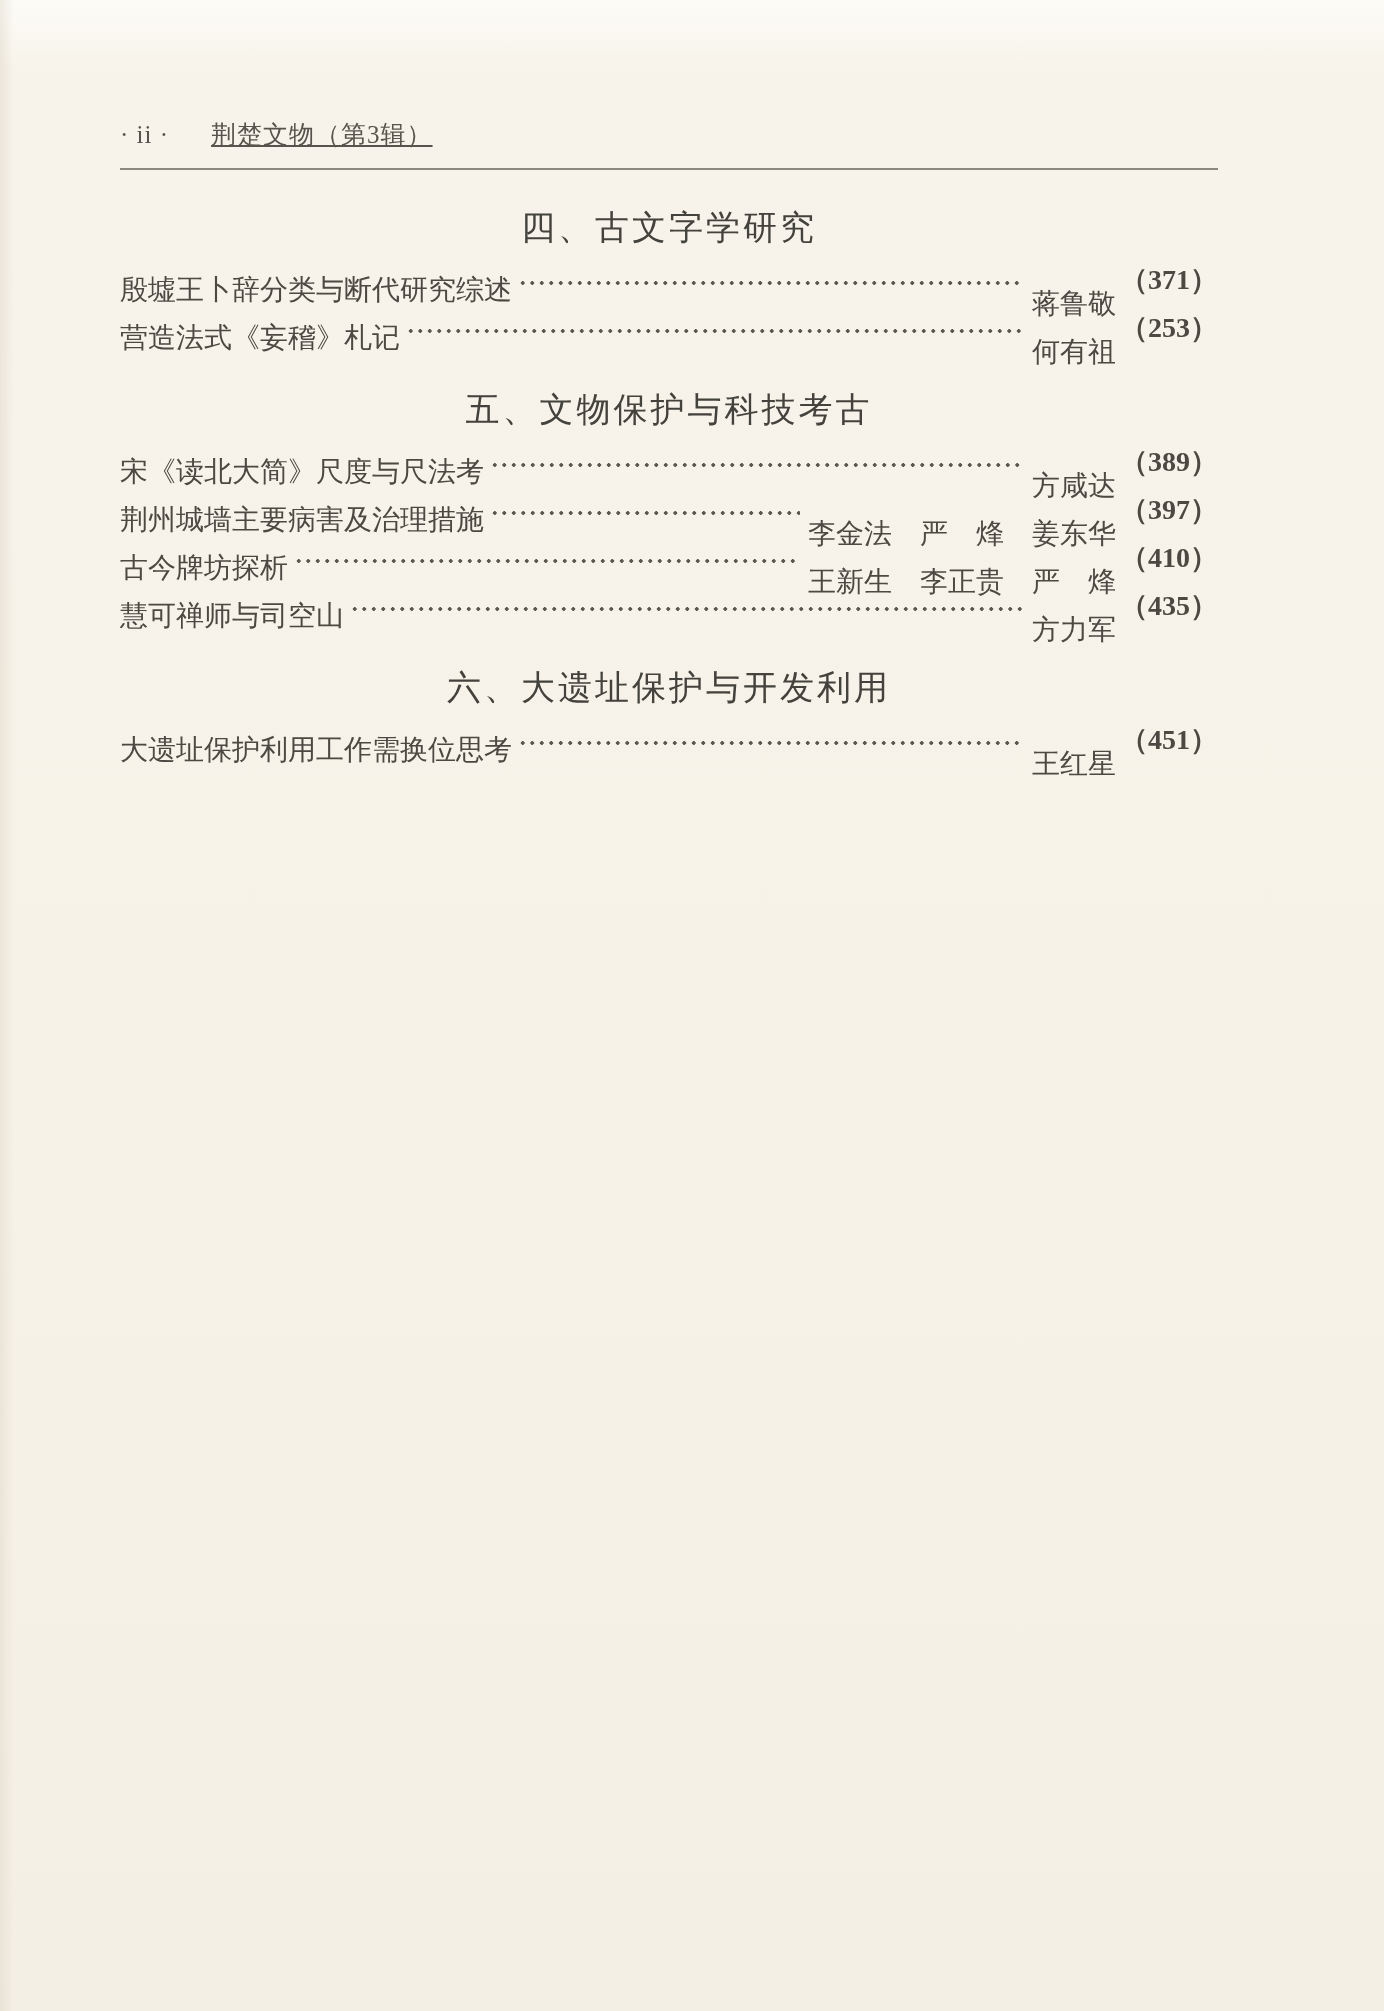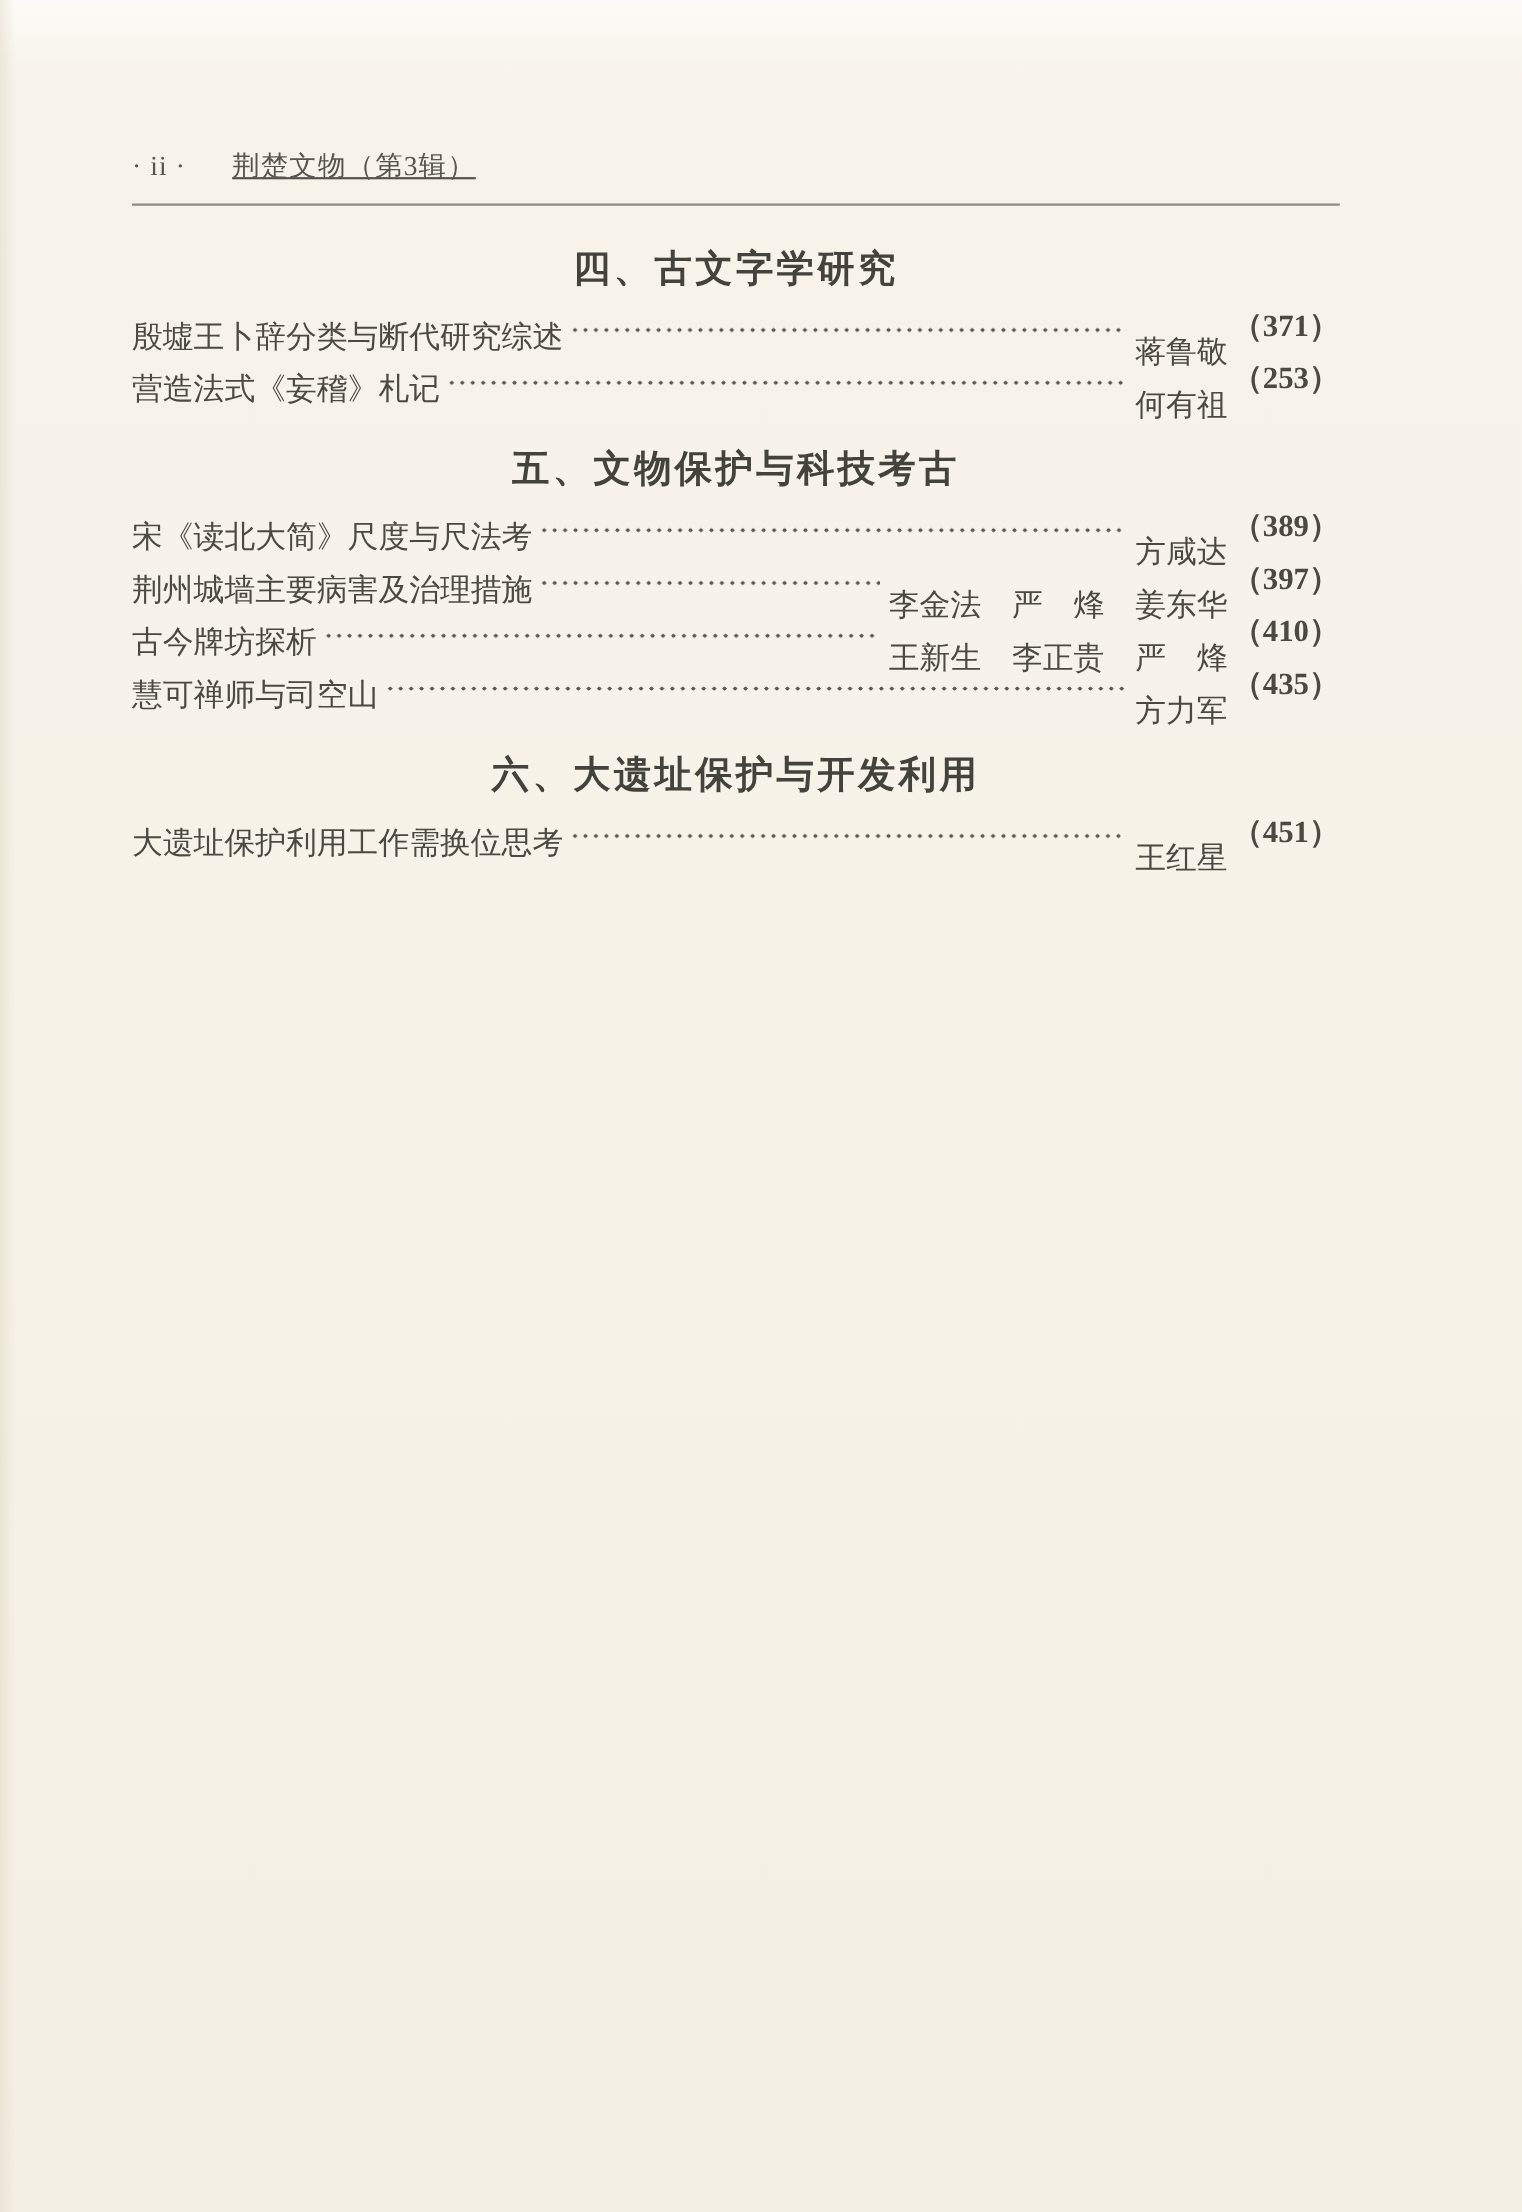--- a/index.html
+++ b/index.html
@@ -15,42 +15,42 @@
     width: 1384px;
     height: 2011px;
     background:
       linear-gradient(90deg, rgba(214,205,188,0.35) 0px, rgba(214,205,188,0.0) 14px),
       linear-gradient(180deg, #fcfbf7 0%, #faf8f1 1.6%, #f7f3ea 3.5%, #f6f2e8 55%, #f5f0e6 88%, #f4efe4 100%);
   }
   .content {
     position: absolute;
     left: 120px;
     width: 1098px;
-    top: 137px;
+    top: 120px;
   }
   .running-header {
     display: flex;
     align-items: baseline;
     font-size: 25px;
     line-height: 30px;
     color: #56544c;
     letter-spacing: 1px;
   }
   .page-number { white-space: nowrap; }
   .book-title { margin-left: 42px; white-space: nowrap; text-decoration: underline; }
   .header-rule {
     margin-top: 18px;
     height: 0;
     border: none;
     border-top: 2px solid #8b897f;
     width: 100%;
   }
   .toc-section-heading {
     font-family: "Liberation Sans", "DejaVu Sans", sans-serif;
-    font-weight: bold;
+    font-weight: normal;
     font-size: 34px;
     line-height: 46px;
     text-align: center;
     color: #44423c;
     letter-spacing: 3px;
     margin: 34px 0 6px 0;
   }
   .toc-section:first-of-type .toc-section-heading { margin-top: 56px; }
   .toc-entry {
     display: flex;

